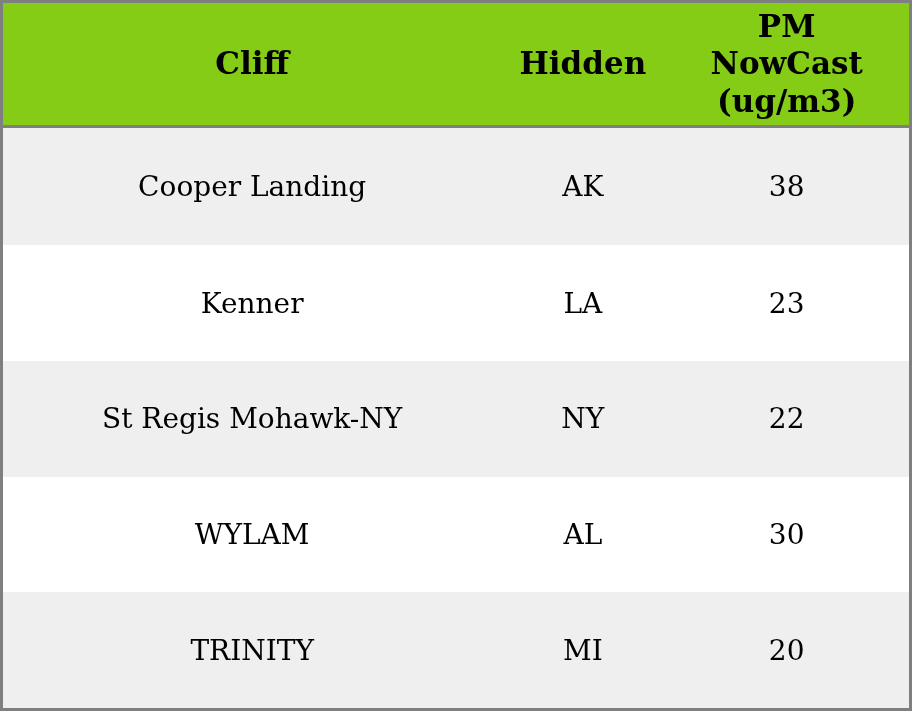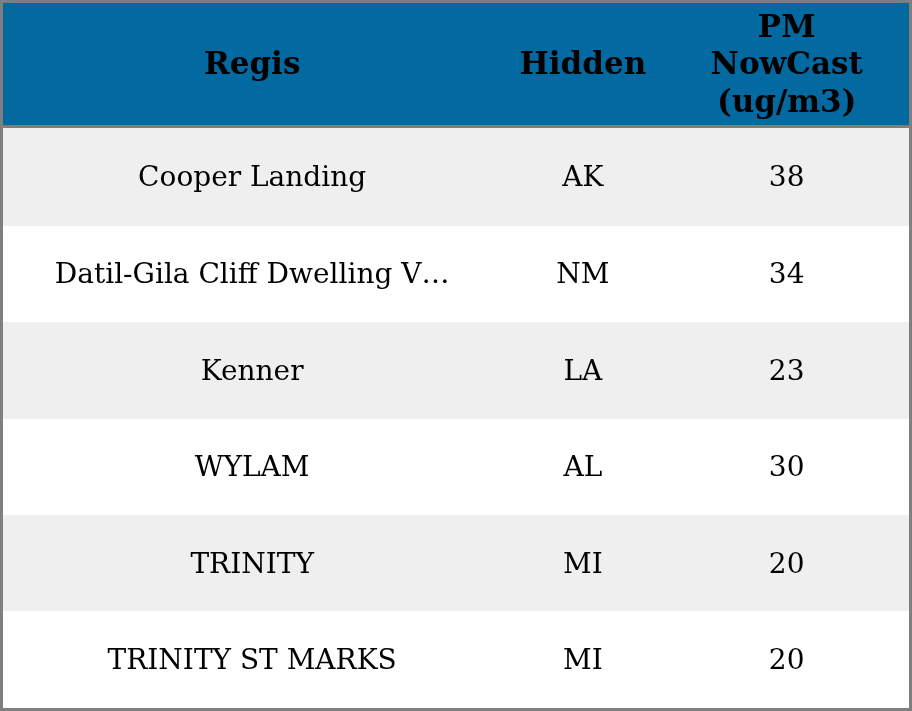--- a/index.html
+++ b/index.html
@@ -19,21 +19,21 @@
   table.data-table {
     width: 100%;
     height: 100%;
     border-collapse: collapse;
     table-layout: fixed;
   }
   col.col-site  { width: 55%; }
   col.col-state { width: 18%; }
   col.col-pm    { width: 27%; }
   thead th {
-    background: #0369a1;
+    background: #84cc16;
     border-bottom: 3px solid #7f7f7f;
     height: 122px;
     font-size: 31px;
     font-weight: bold;
     color: #000000;
     vertical-align: middle;
     line-height: 1.2;
     white-space: pre-line;
     padding: 0;
   }
@@ -55,53 +55,48 @@
 
 <div class="table-frame">
   <table class="data-table">
     <colgroup>
       <col class="col-site">
       <col class="col-state">
       <col class="col-pm">
     </colgroup>
     <thead>
       <tr>
-        <th>Regis</th>
+        <th>Cliff</th>
         <th>Hidden</th>
         <th>PM
 NowCast
 (ug/m3)</th>
       </tr>
     </thead>
     <tbody id="table-body">
         <tr>
           <td>Cooper Landing</td>
           <td>AK</td>
           <td>38</td>
         </tr>
         <tr>
-          <td>Datil-Gila Cliff Dwelling V…</td>
-          <td>NM</td>
-          <td>34</td>
-        </tr>
-        <tr>
           <td>Kenner</td>
           <td>LA</td>
           <td>23</td>
+        </tr>
+        <tr>
+          <td>St Regis Mohawk-NY</td>
+          <td>NY</td>
+          <td>22</td>
         </tr>
         <tr>
           <td>WYLAM</td>
           <td>AL</td>
           <td>30</td>
         </tr>
         <tr>
           <td>TRINITY</td>
           <td>MI</td>
           <td>20</td>
         </tr>
-        <tr>
-          <td>TRINITY ST MARKS</td>
-          <td>MI</td>
-          <td>20</td>
-        </tr>
       </tbody>
   </table>
 </div>
 
 </body></html>

